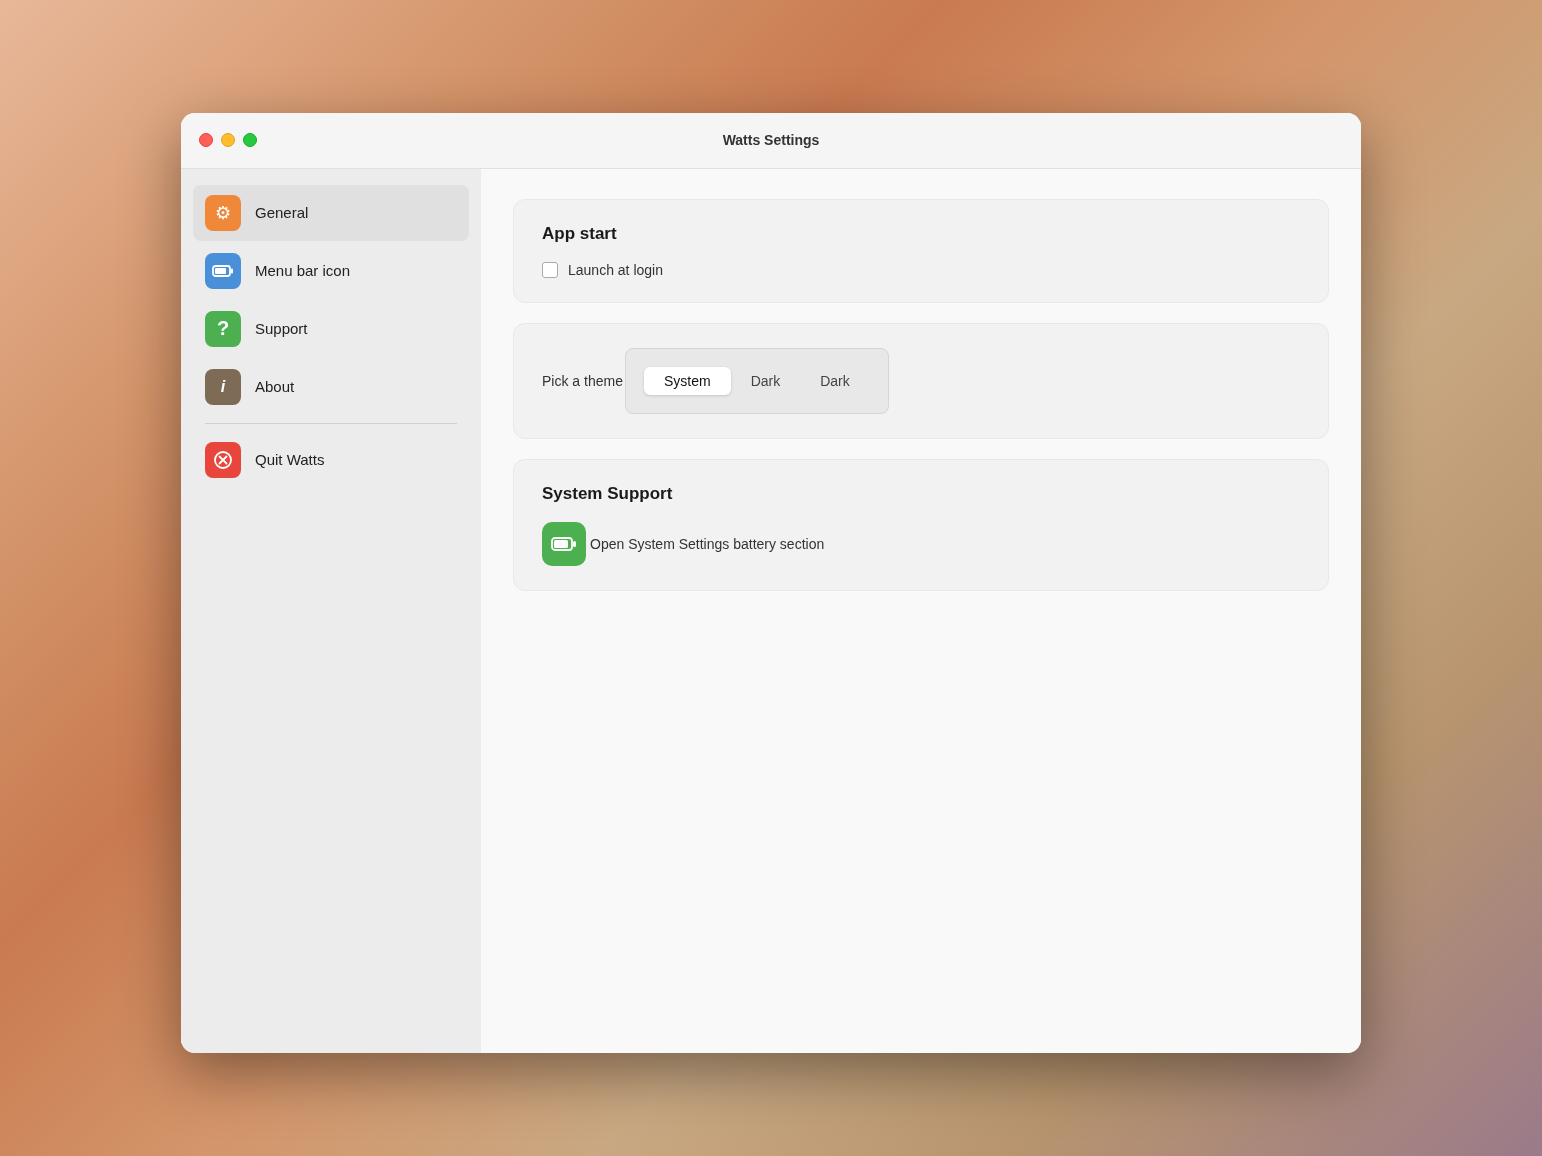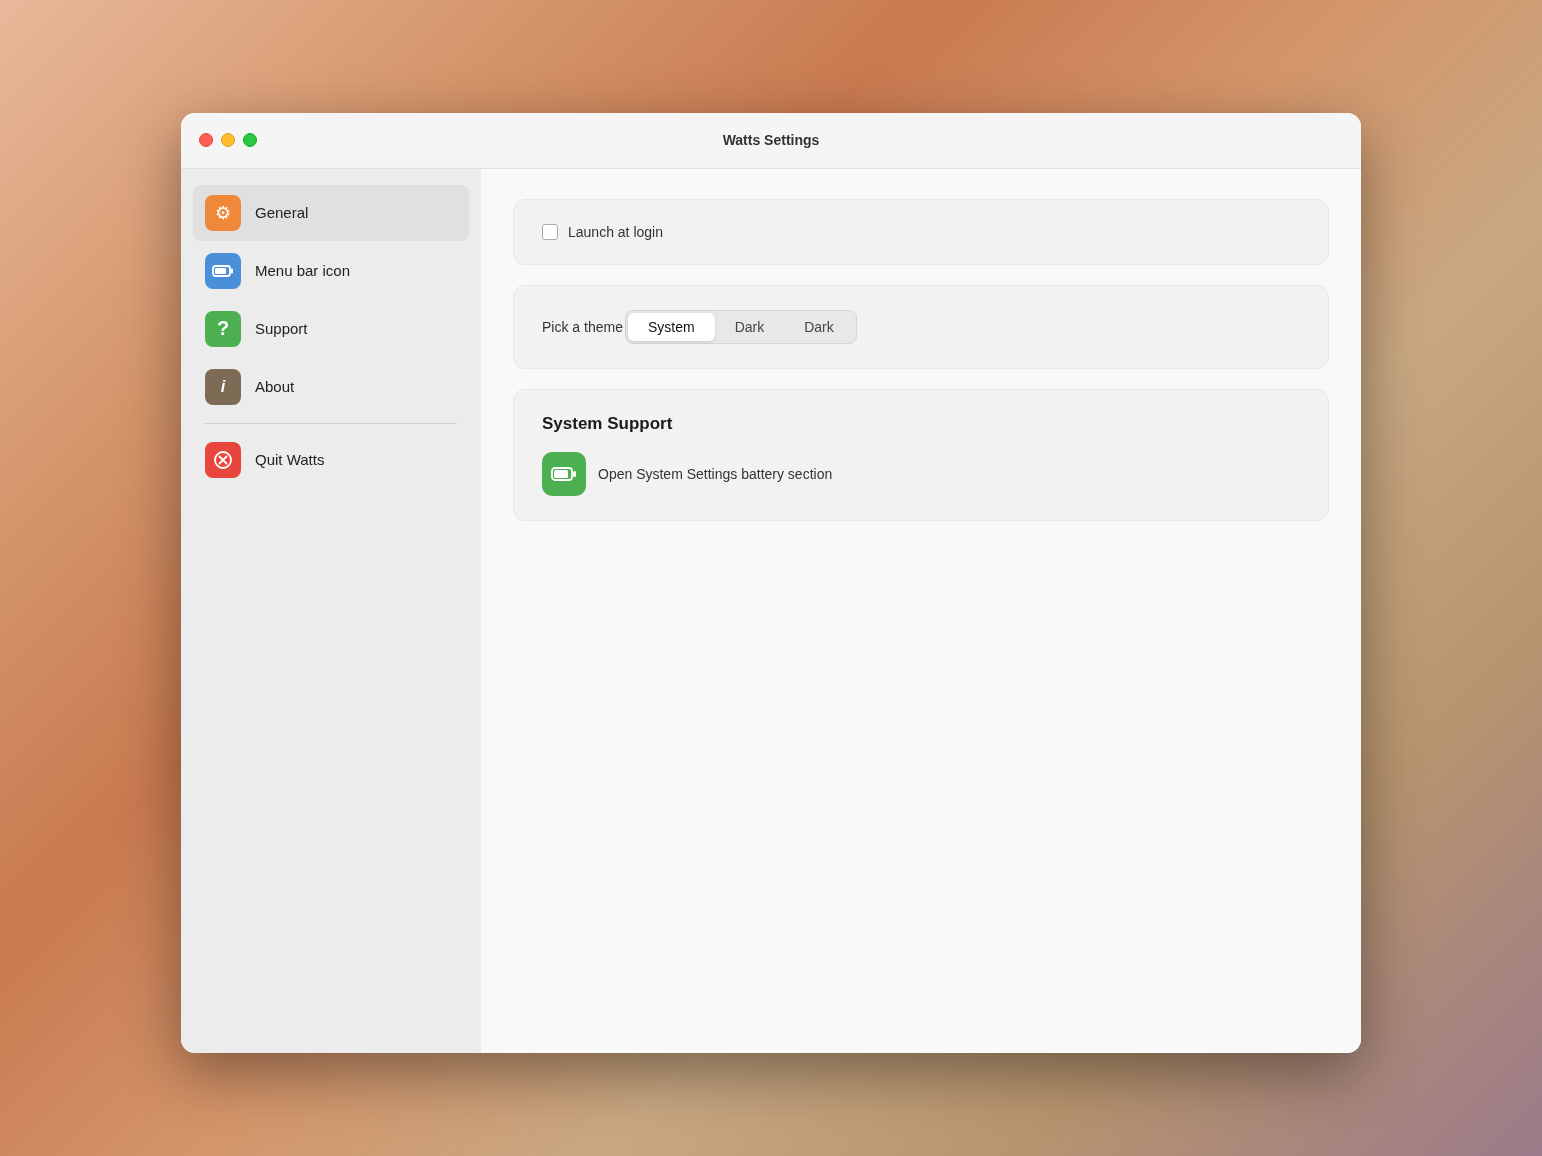--- a/index.html
+++ b/index.html
@@ -176,21 +176,21 @@
 
     .theme-label {
       font-size: 14px;
       color: #333;
     }
 
     .theme-segmented {
       display: flex;
       background: #e8e8e8;
       border-radius: 8px;
-      padding: 2px;
+      padding: 18px;
       gap: 0;
       border: 1px solid #d5d5d5;
     }
 
     .theme-option {
       padding: 6px 20px;
       font-size: 14px;
       color: #444;
       border-radius: 6px;
       cursor: pointer;
@@ -202,21 +202,21 @@
       background: #ffffff;
       box-shadow: 0 1px 3px rgba(0,0,0,0.15);
       color: #111;
       font-weight: 500;
     }
 
     
     .sys-settings-row {
       display: flex;
       align-items: center;
-      gap: 12px;
+      gap: 4px;
       cursor: pointer;
     }
 
     .sys-icon {
       width: 44px;
       height: 44px;
       border-radius: 10px;
       background: #4caf50;
       display: flex;
       align-items: center;
@@ -288,20 +288,21 @@
           </svg>
         </div>
         <span class="sidebar-label">Quit Watts</span>
       </div>
 
     </div>
 
     <div class="main-content">
 
       <div class="settings-card">
+        <div class="card-title">App start</div>
         <div class="checkbox-row">
           <div class="checkbox"></div>
           <span class="checkbox-label">Launch at login</span>
         </div>
       </div>
 
       <div class="settings-card">
         <div class="theme-row">
           <span class="theme-label">Pick a theme</span>
           <div class="theme-segmented">

